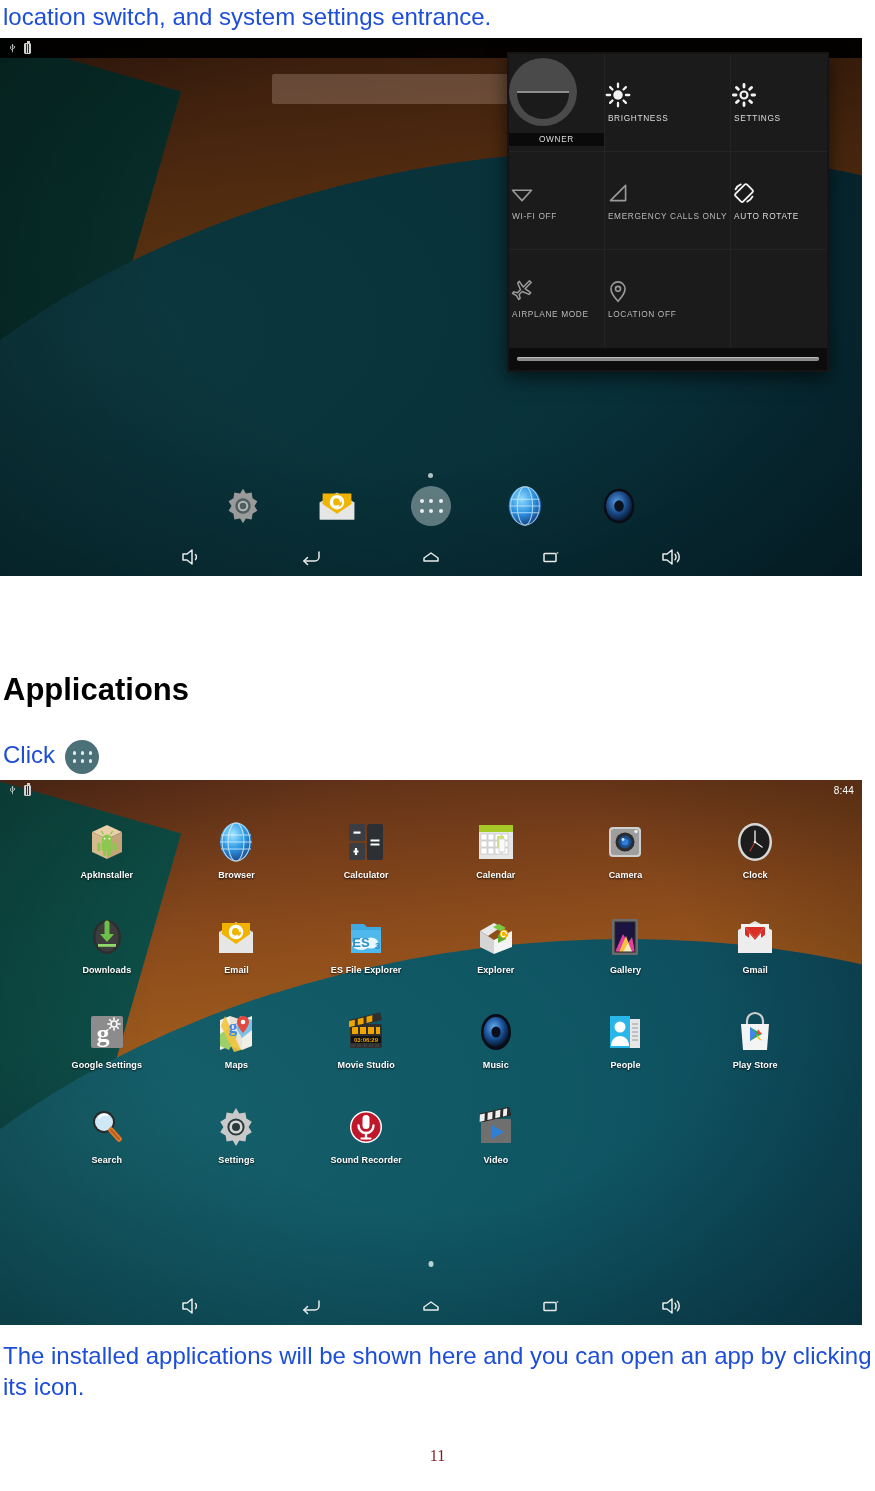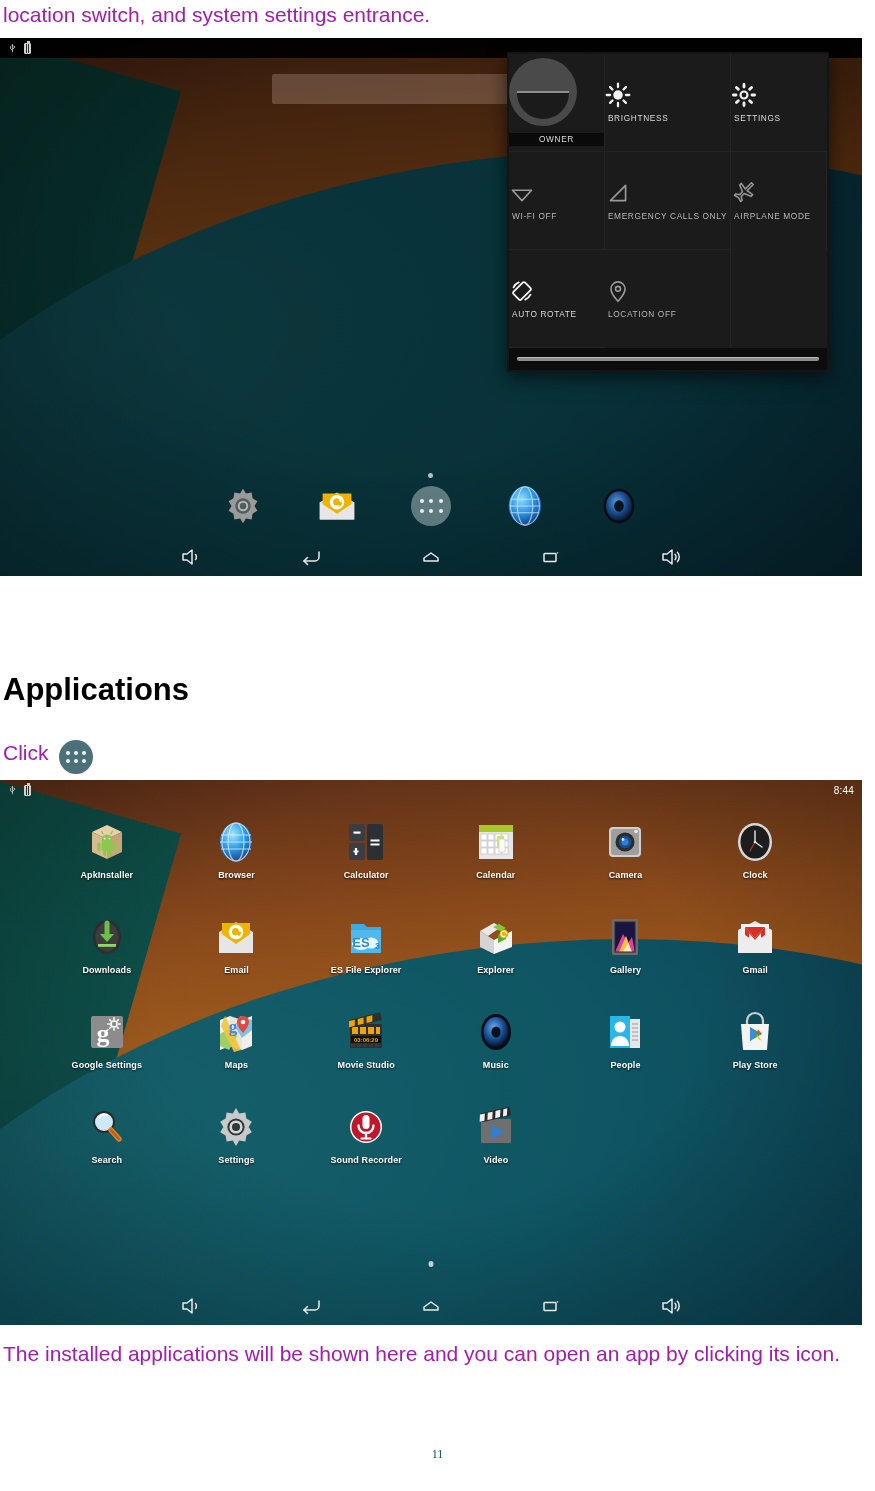--- a/index.html
+++ b/index.html
@@ -6,40 +6,40 @@
   html, body {
     margin: 0; padding: 0;
     width: 875px; height: 1491px;
     background: #ffffff;
     font-family: "Liberation Sans", sans-serif;
   }
   body { position: relative; overflow: hidden; }
 
   
   .doc-text {
-    font-size: 21px;
-    color: #a21caf;
+    font-size: 24px;
+    color: #1d4ed8;
     line-height: 1.28;
     font-family: "Liberation Sans", sans-serif;
   }
   #intro-line { position: absolute; left: 3px; top: 2px; width: 860px; }
   #section-heading {
     position: absolute; left: 3px; top: 672px;
     font-size: 31px; font-weight: bold; color: #000;
     font-family: "Liberation Sans", sans-serif;
   }
   #click-line {
     position: absolute; left: 3px; top: 740px; width: 870px;
     display: flex; gap: 0px;
   }
   #click-line .seg { white-space: pre; }
   #bottom-caption { position: absolute; left: 3px; top: 1341px; width: 872px; }
   #page-number {
     position: absolute; left: 0; top: 1447px; width: 875px;
-    text-align: center; font-size: 12px; color: #0c4a6e;
+    text-align: center; font-size: 16px; color: #7f1d1d;
     font-family: "Liberation Serif", serif;
   }
 
   
   .inline-allapps {
     display: inline-block;
     width: 34px; height: 34px; border-radius: 50%;
     background: #4c7077;
     position: relative; vertical-align: middle;
     margin: 0 12px 0 10px;
@@ -313,38 +313,38 @@
 
       <div class="qs-tile dim">
         <span class="qs-icon">
           <svg viewBox="0 0 24 24" fill="none" stroke="#9a9a9a" stroke-width="1.5" stroke-linejoin="round">
             <path d="M19 5 L19 19 L5 19 Z"></path>
           </svg>
         </span>
         <div class="qs-label">EMERGENCY CALLS ONLY</div>
       </div>
 
-      <div class="qs-tile dim" style="border-bottom:none">
-        <span class="qs-icon">
-          <svg viewBox="0 0 24 24" fill="none" stroke="#9a9a9a" stroke-width="1.4" stroke-linejoin="round">
-            <path d="M20.5 4.2 L14.8 9.9 L20 13.6 L18.5 15.1 L12.2 12.5 L9.4 15.3 L10.3 18.6 L9 19.9 L6.9 16.2 L3.2 14.1 L4.5 12.8 L7.8 13.7 L10.6 10.9 L8 4.6 L9.5 3.1 L13.2 8.3 L18.9 2.6 Z"></path>
-          </svg>
-        </span>
-        <div class="qs-label">AIRPLANE MODE</div>
-      </div>
-
       <div class="qs-tile" style="border-right:none">
         <span class="qs-icon">
           <svg viewBox="0 0 24 24" fill="none" stroke="#f2f2f2" stroke-width="1.7" stroke-linejoin="round">
             <rect x="7" y="4.5" width="10" height="15" rx="1.6" transform="rotate(45 12 12)"></rect>
             <path d="M4.2 8.6 A9 9 0 0 1 9 4.1" stroke-linecap="round"></path>
             <path d="M19.8 15.4 A9 9 0 0 1 15 19.9" stroke-linecap="round"></path>
           </svg>
         </span>
         <div class="qs-label">AUTO ROTATE</div>
+      </div>
+
+      <div class="qs-tile dim" style="border-bottom:none">
+        <span class="qs-icon">
+          <svg viewBox="0 0 24 24" fill="none" stroke="#9a9a9a" stroke-width="1.4" stroke-linejoin="round">
+            <path d="M20.5 4.2 L14.8 9.9 L20 13.6 L18.5 15.1 L12.2 12.5 L9.4 15.3 L10.3 18.6 L9 19.9 L6.9 16.2 L3.2 14.1 L4.5 12.8 L7.8 13.7 L10.6 10.9 L8 4.6 L9.5 3.1 L13.2 8.3 L18.9 2.6 Z"></path>
+          </svg>
+        </span>
+        <div class="qs-label">AIRPLANE MODE</div>
       </div>
 
       <div class="qs-tile dim" style="border-bottom:none">
         <span class="qs-icon">
           <svg viewBox="0 0 24 24" fill="none" stroke="#9a9a9a" stroke-width="1.5">
             <path d="M12 21.5c0 0-6.5-7.2-6.5-11.4a6.5 6.5 0 1 1 13 0C18.5 14.3 12 21.5 12 21.5z"></path>
             <circle cx="12" cy="10" r="2.3"></circle>
           </svg>
         </span>
         <div class="qs-label">LOCATION OFF</div>

